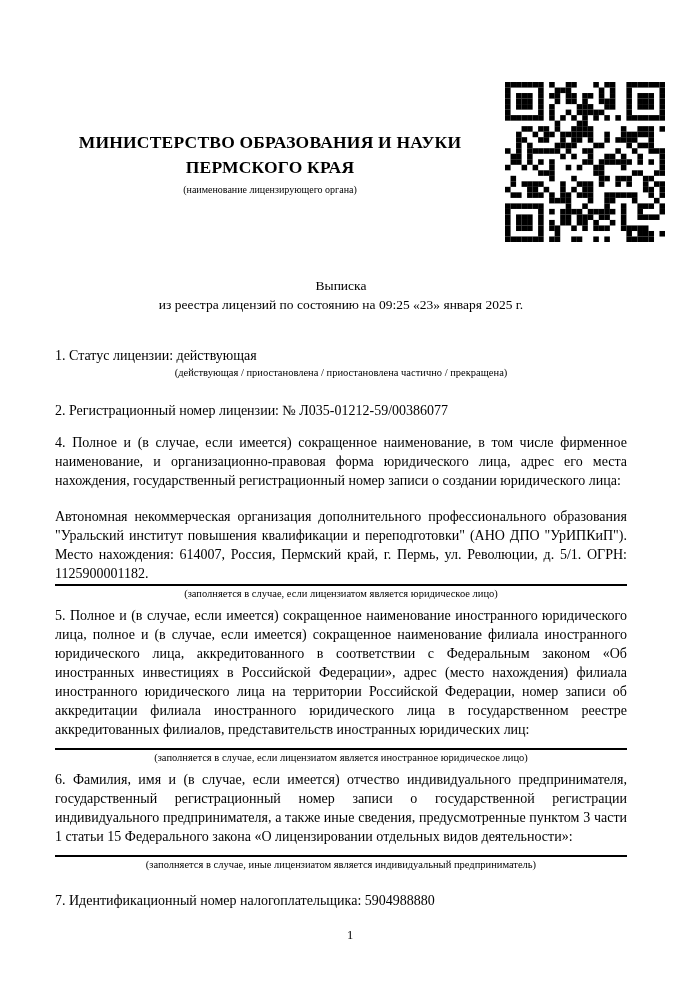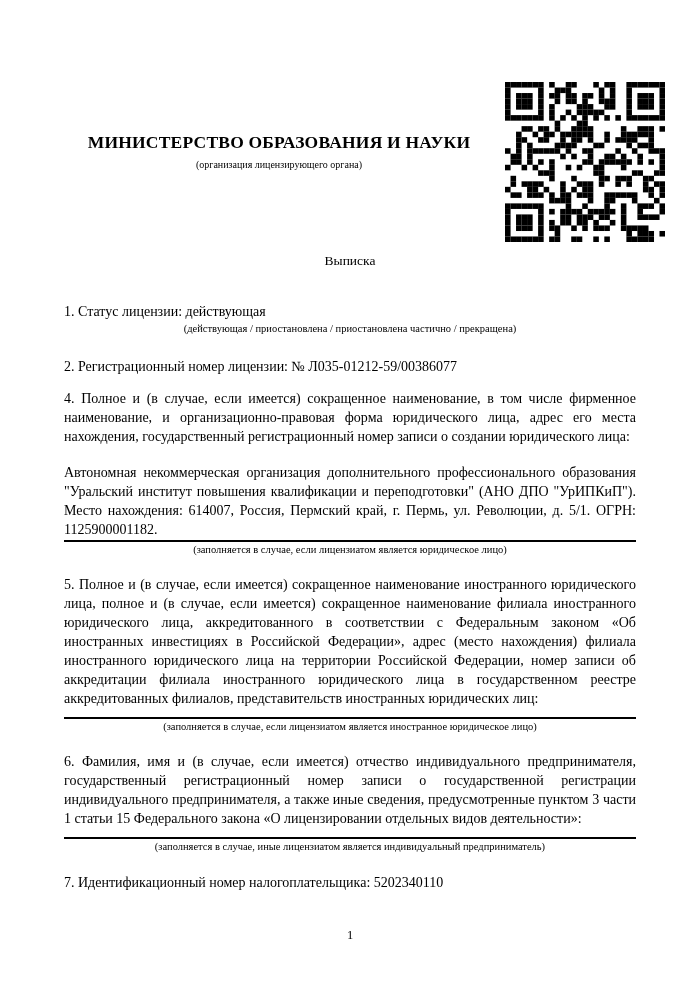--- a/index.html
+++ b/index.html
@@ -19,21 +19,21 @@
   .qr {
     position:absolute;
     left:505px;
     top:82px;
     width:160px;
     height:160px;
   }
   .qr svg { display:block; width:160px; height:160px; }
   .content {
     position:absolute;
-    left:64px;
+    left:55px;
     top:0;
     width:572px;
     font-family:Liberation Serif, serif;
   }
   .org-name {
     margin-top:130px;
     width:430px;
     text-align:center;
     font-weight:bold;
     font-size:17.5px;
@@ -67,21 +67,21 @@
     line-height:13px;
   }
   .rule {
     width:572px;
     height:0;
     border-bottom:2px solid #000;
   }
   .m-item1 { margin-top:32px; }
   .m-item2 { margin-top:22px; }
   .m-sm    { margin-top:13px; }
-  .m-para  { margin-top:19px; }
+  .m-para  { margin-top:6px; }
   .rule-gap { margin-top:9px; }
   .rule-tight { margin-top:1px; }
   .m-item7 { margin-top:20px; }
   .page-number {
     position:absolute;
     left:0;
     top:928px;
     width:700px;
     text-align:center;
     font-size:12.5px;
@@ -495,25 +495,27 @@
         <rect x="132.41" y="154.48" width="5.57" height="5.57"></rect>
         <rect x="137.93" y="154.48" width="5.57" height="5.57"></rect>
         <rect x="143.45" y="154.48" width="5.57" height="5.57"></rect>
       </svg>
   </div>
 
   <div class="content">
 
     <div class="org-name">
       <div>МИНИСТЕРСТВО ОБРАЗОВАНИЯ И НАУКИ</div>
+      <div>ПЕРМСКОГО КРАЯ</div>
     </div>
-    <div class="org-caption">(организация лицензирующего органа)</div>
+    <div class="org-caption">(наименование лицензирующего органа)</div>
 
     <div class="doc-title">
       <div>Выписка</div>
+      <div>из реестра лицензий по состоянию на 09:25 «23» января 2025 г.</div>
     </div>
 
     <div class="item m-item1">1. Статус лицензии: действующая</div>
     <div class="note">(действующая / приостановлена / приостановлена частично / прекращена)</div>
 
     <div class="item m-item2">2. Регистрационный номер лицензии: № Л035-01212-59/00386077</div>
 
 
     <div>
       <p class="item just m-sm">4. Полное и (в случае, если имеется) сокращенное наименование, в том числе фирменное наименование, и организационно-правовая форма юридического лица, адрес его места нахождения, государственный регистрационный номер записи о создании юридического лица:</p>
@@ -527,19 +529,19 @@
       <div class="rule rule-gap"></div>
       <div class="note">(заполняется в случае, если лицензиатом является иностранное юридическое лицо)</div>
     </div>
 
     <div>
       <p class="item just m-para">6. Фамилия, имя и (в случае, если имеется) отчество индивидуального предпринимателя, государственный регистрационный номер записи о государственной регистрации индивидуального предпринимателя, а также иные сведения, предусмотренные пунктом 3 части 1 статьи 15 Федерального закона «О лицензировании отдельных видов деятельности»:</p>
       <div class="rule rule-gap"></div>
       <div class="note">(заполняется в случае, иные лицензиатом является индивидуальный предприниматель)</div>
     </div>
 
-    <div class="item m-item7">7. Идентификационный номер налогоплательщика: 5202340110</div>
+    <div class="item m-item7">7. Идентификационный номер налогоплательщика: 5904988880</div>
 
   </div>
 
   <div class="page-number">1</div>
 
 </div>
 
 </body></html>

